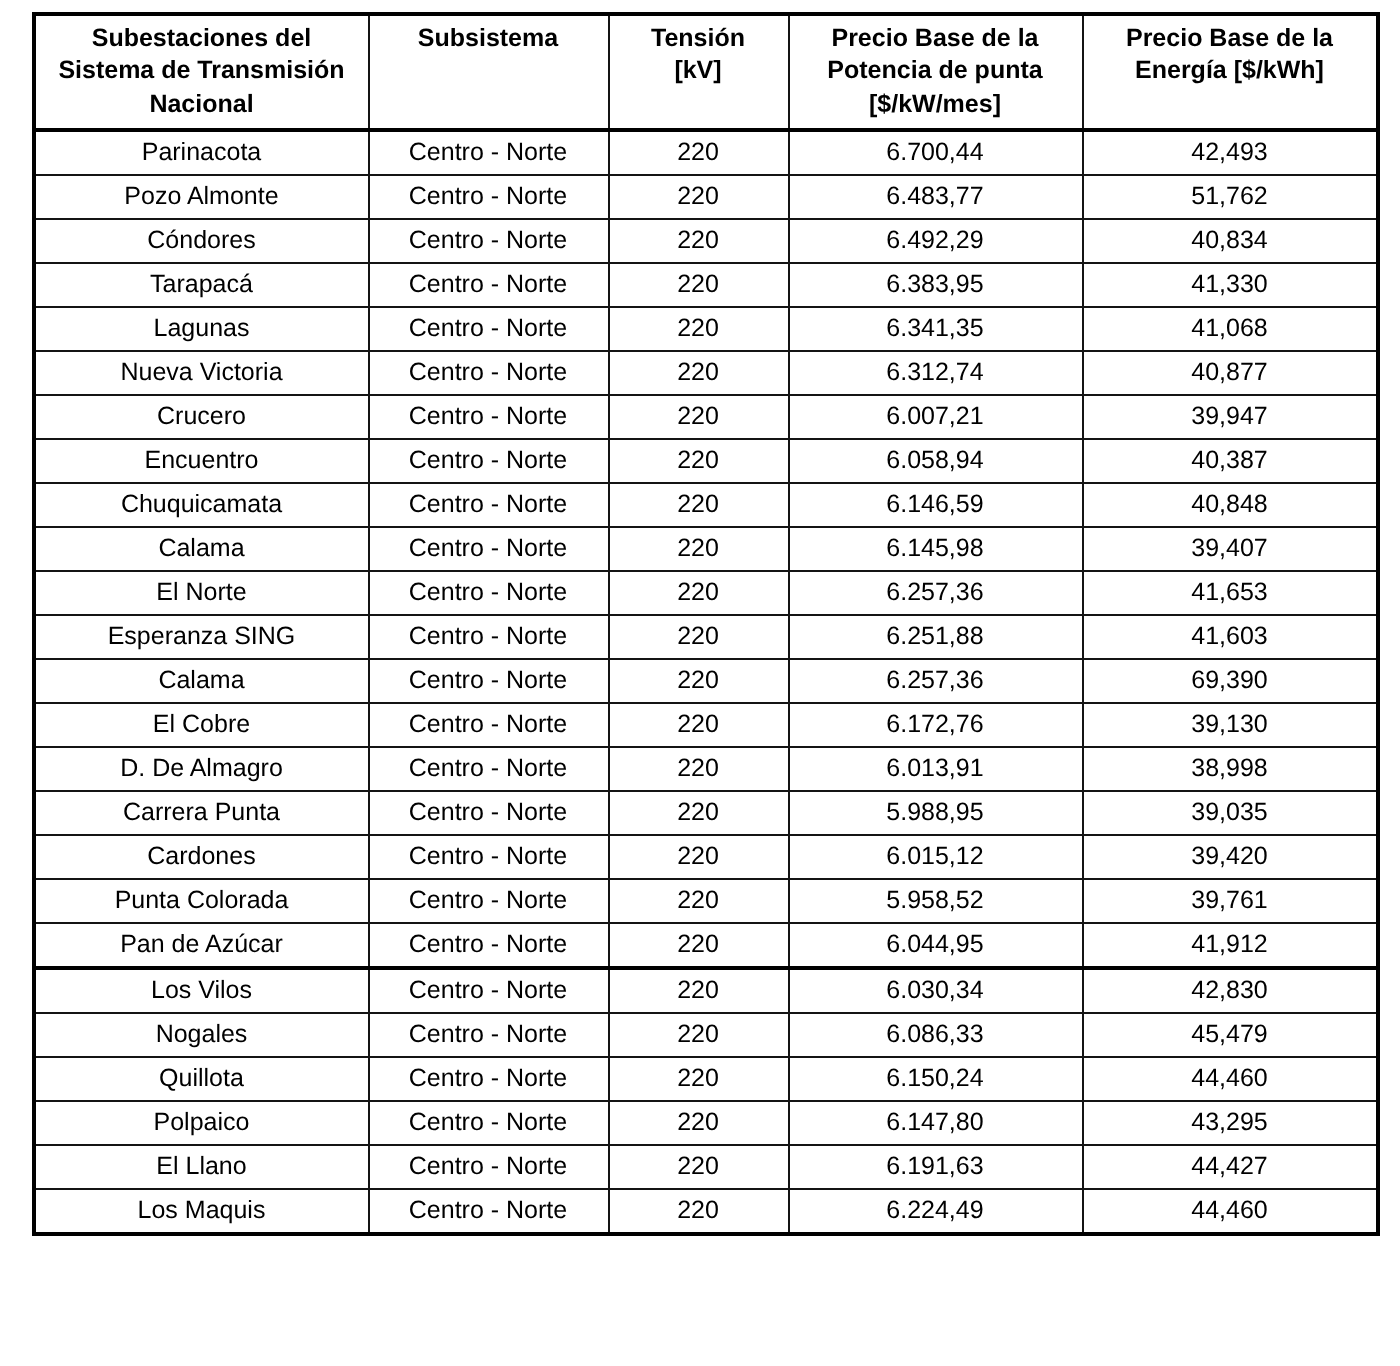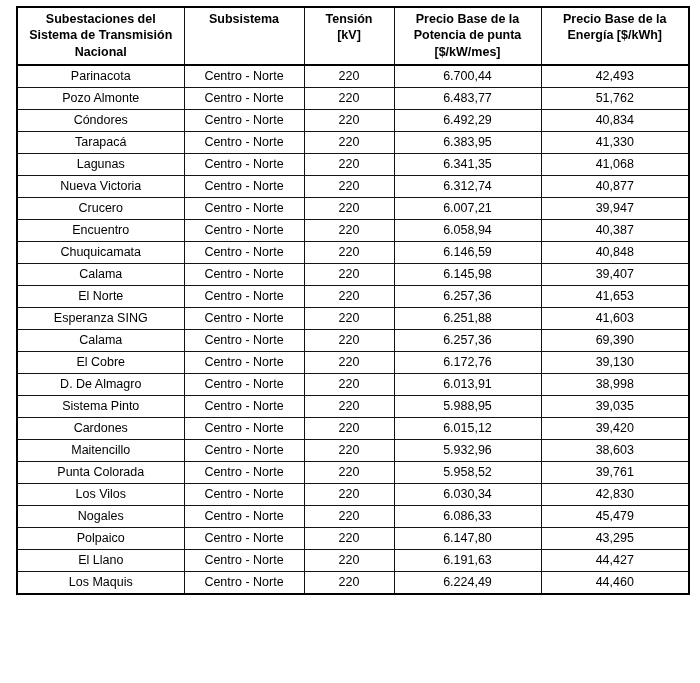--- a/index.html
+++ b/index.html
@@ -181,60 +181,67 @@
           <td>39,130</td>
         </tr>
         <tr>
           <td>D. De Almagro</td>
           <td>Centro - Norte</td>
           <td>220</td>
           <td>6.013,91</td>
           <td>38,998</td>
         </tr>
         <tr>
-          <td>Sistema Pinto</td>
+          <td>Carrera Punta</td>
           <td>Centro - Norte</td>
           <td>220</td>
           <td>5.988,95</td>
           <td>39,035</td>
         </tr>
         <tr>
           <td>Cardones</td>
           <td>Centro - Norte</td>
           <td>220</td>
           <td>6.015,12</td>
           <td>39,420</td>
         </tr>
         <tr>
-          <td>Maitencillo</td>
-          <td>Centro - Norte</td>
-          <td>220</td>
-          <td>5.932,96</td>
-          <td>38,603</td>
-        </tr>
-        <tr>
           <td>Punta Colorada</td>
           <td>Centro - Norte</td>
           <td>220</td>
           <td>5.958,52</td>
           <td>39,761</td>
         </tr>
+        <tr class="group-break">
+          <td>Pan de Azúcar</td>
+          <td>Centro - Norte</td>
+          <td>220</td>
+          <td>6.044,95</td>
+          <td>41,912</td>
+        </tr>
         <tr>
           <td>Los Vilos</td>
           <td>Centro - Norte</td>
           <td>220</td>
           <td>6.030,34</td>
           <td>42,830</td>
         </tr>
         <tr>
           <td>Nogales</td>
           <td>Centro - Norte</td>
           <td>220</td>
           <td>6.086,33</td>
           <td>45,479</td>
+        </tr>
+        <tr>
+          <td>Quillota</td>
+          <td>Centro - Norte</td>
+          <td>220</td>
+          <td>6.150,24</td>
+          <td>44,460</td>
         </tr>
         <tr>
           <td>Polpaico</td>
           <td>Centro - Norte</td>
           <td>220</td>
           <td>6.147,80</td>
           <td>43,295</td>
         </tr>
         <tr>
           <td>El Llano</td>

